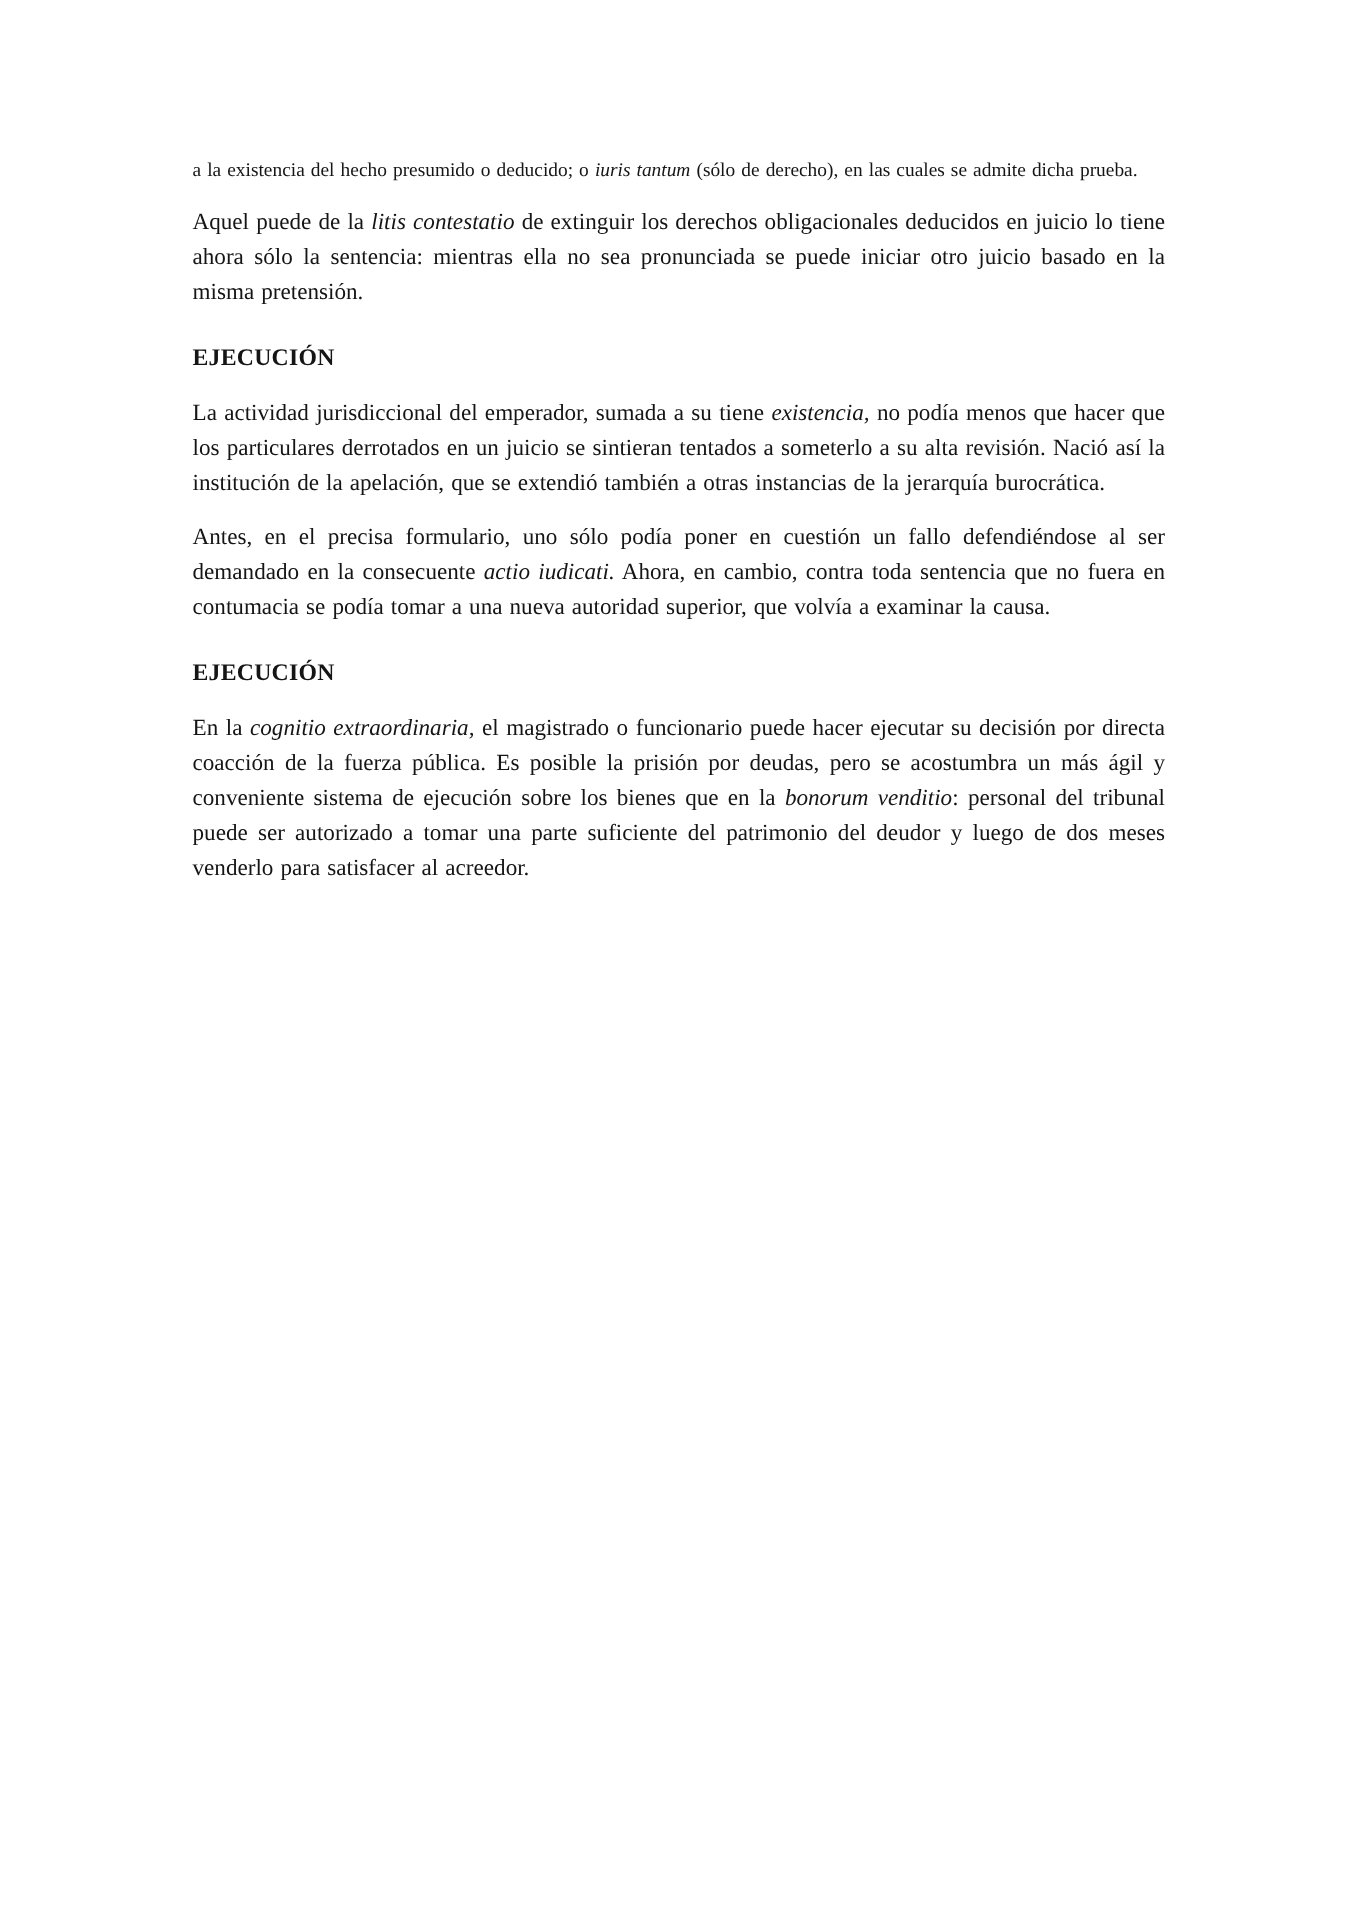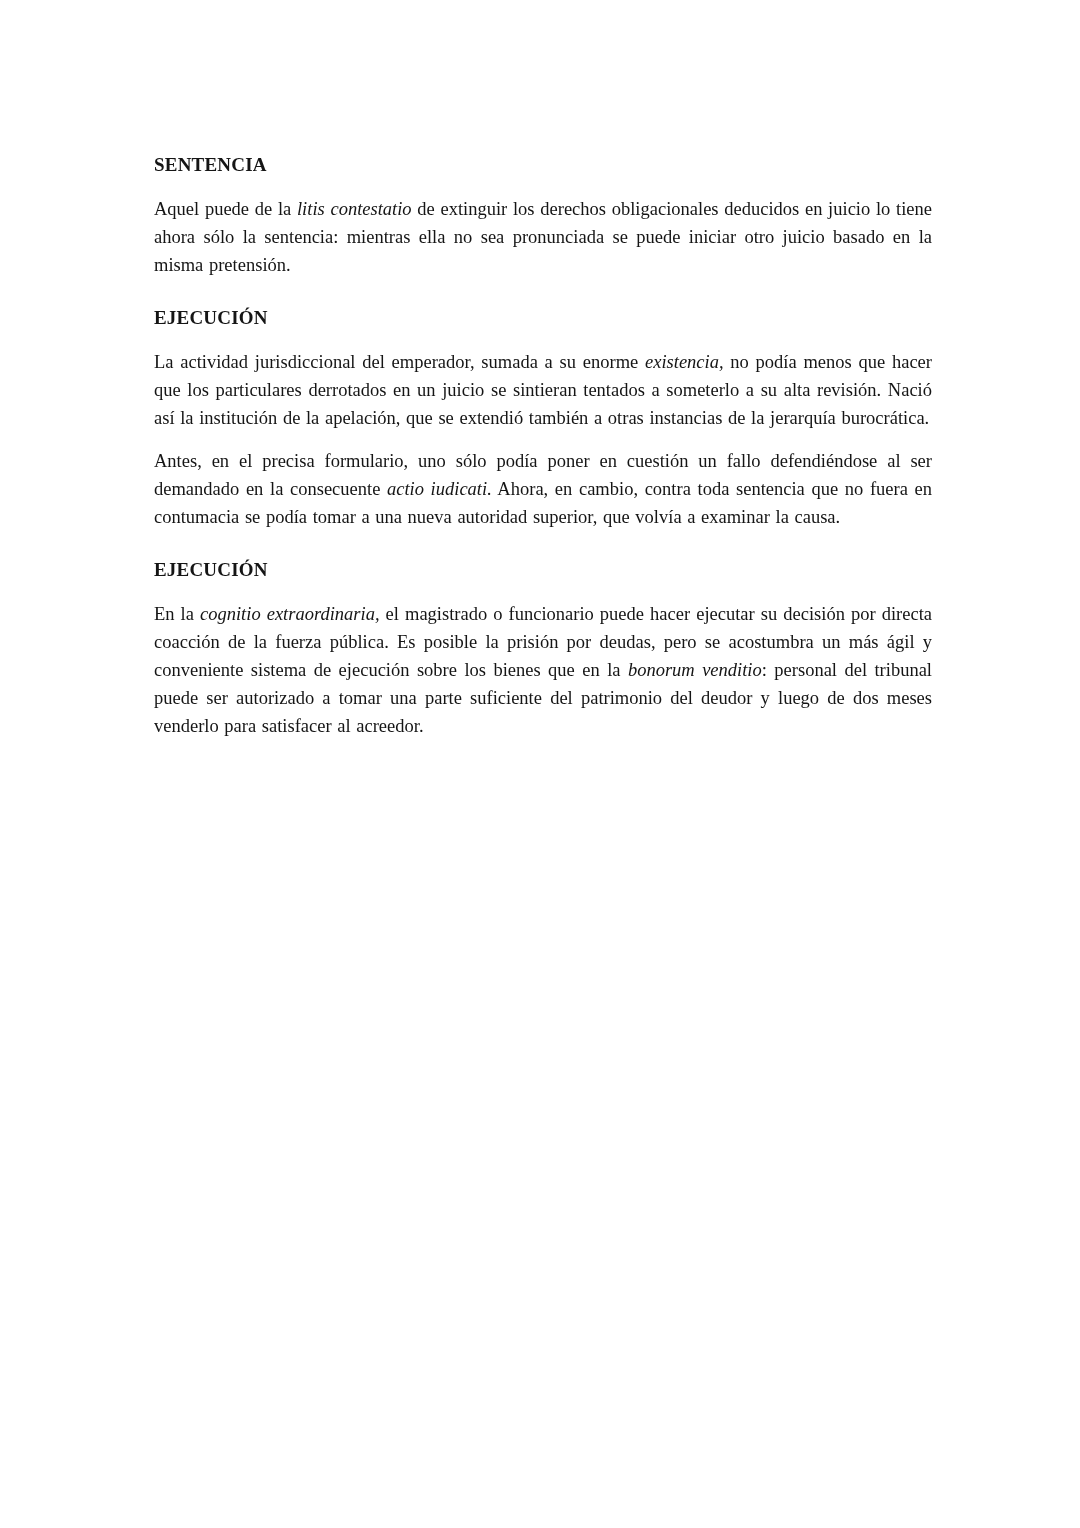--- a/index.html
+++ b/index.html
@@ -47,21 +47,21 @@
     letter-spacing: 0.2px;
     text-align: left;
   }
   .italic { font-style: italic; }
 </style>
 </head>
 <body>
 
 <div class="page">
   <div class="content" id="content">
-      <h2>SENTENCIA</h2>
+      <p class="small"><span>a la existencia del hecho presumido o deducido; o </span><span class="italic">iuris tantum</span><span> (sólo de derecho), en las cuales se admite dicha prueba.</span></p>
       <p><span>Aquel puede de la </span><span class="italic">litis contestatio</span><span> de extinguir los derechos obligacionales deducidos en juicio lo tiene ahora sólo la sentencia: mientras ella no sea pronunciada se puede iniciar otro juicio basado en la misma pretensión.</span></p>
       <h2>EJECUCIÓN</h2>
-      <p><span>La actividad jurisdiccional del emperador, sumada a su enorme </span><span class="italic">existencia,</span><span> no podía menos que hacer que los particulares derrotados en un juicio se sintieran tentados a someterlo a su alta revisión. Nació así la institución de la apelación, que se extendió también a otras instancias de la jerarquía burocrática.</span></p>
+      <p><span>La actividad jurisdiccional del emperador, sumada a su tiene </span><span class="italic">existencia,</span><span> no podía menos que hacer que los particulares derrotados en un juicio se sintieran tentados a someterlo a su alta revisión. Nació así la institución de la apelación, que se extendió también a otras instancias de la jerarquía burocrática.</span></p>
       <p><span>Antes, en el precisa formulario, uno sólo podía poner en cuestión un fallo defendiéndose al ser demandado en la consecuente </span><span class="italic">actio iudicati.</span><span> Ahora, en cambio, contra toda sentencia que no fuera en contumacia se podía tomar a una nueva autoridad superior, que volvía a examinar la causa.</span></p>
       <h2>EJECUCIÓN</h2>
       <p><span>En la </span><span class="italic">cognitio extraordinaria,</span><span> el magistrado o funcionario puede hacer ejecutar su decisión por directa coacción de la fuerza pública. Es posible la prisión por deudas, pero se acostumbra un más ágil y conveniente sistema de ejecución sobre los bienes que en la </span><span class="italic">bonorum venditio</span><span>: personal del tribunal puede ser autorizado a tomar una parte suficiente del patrimonio del deudor y luego de dos meses venderlo para satisfacer al acreedor.</span></p>
     </div>
 </div>
 
 </body></html>

